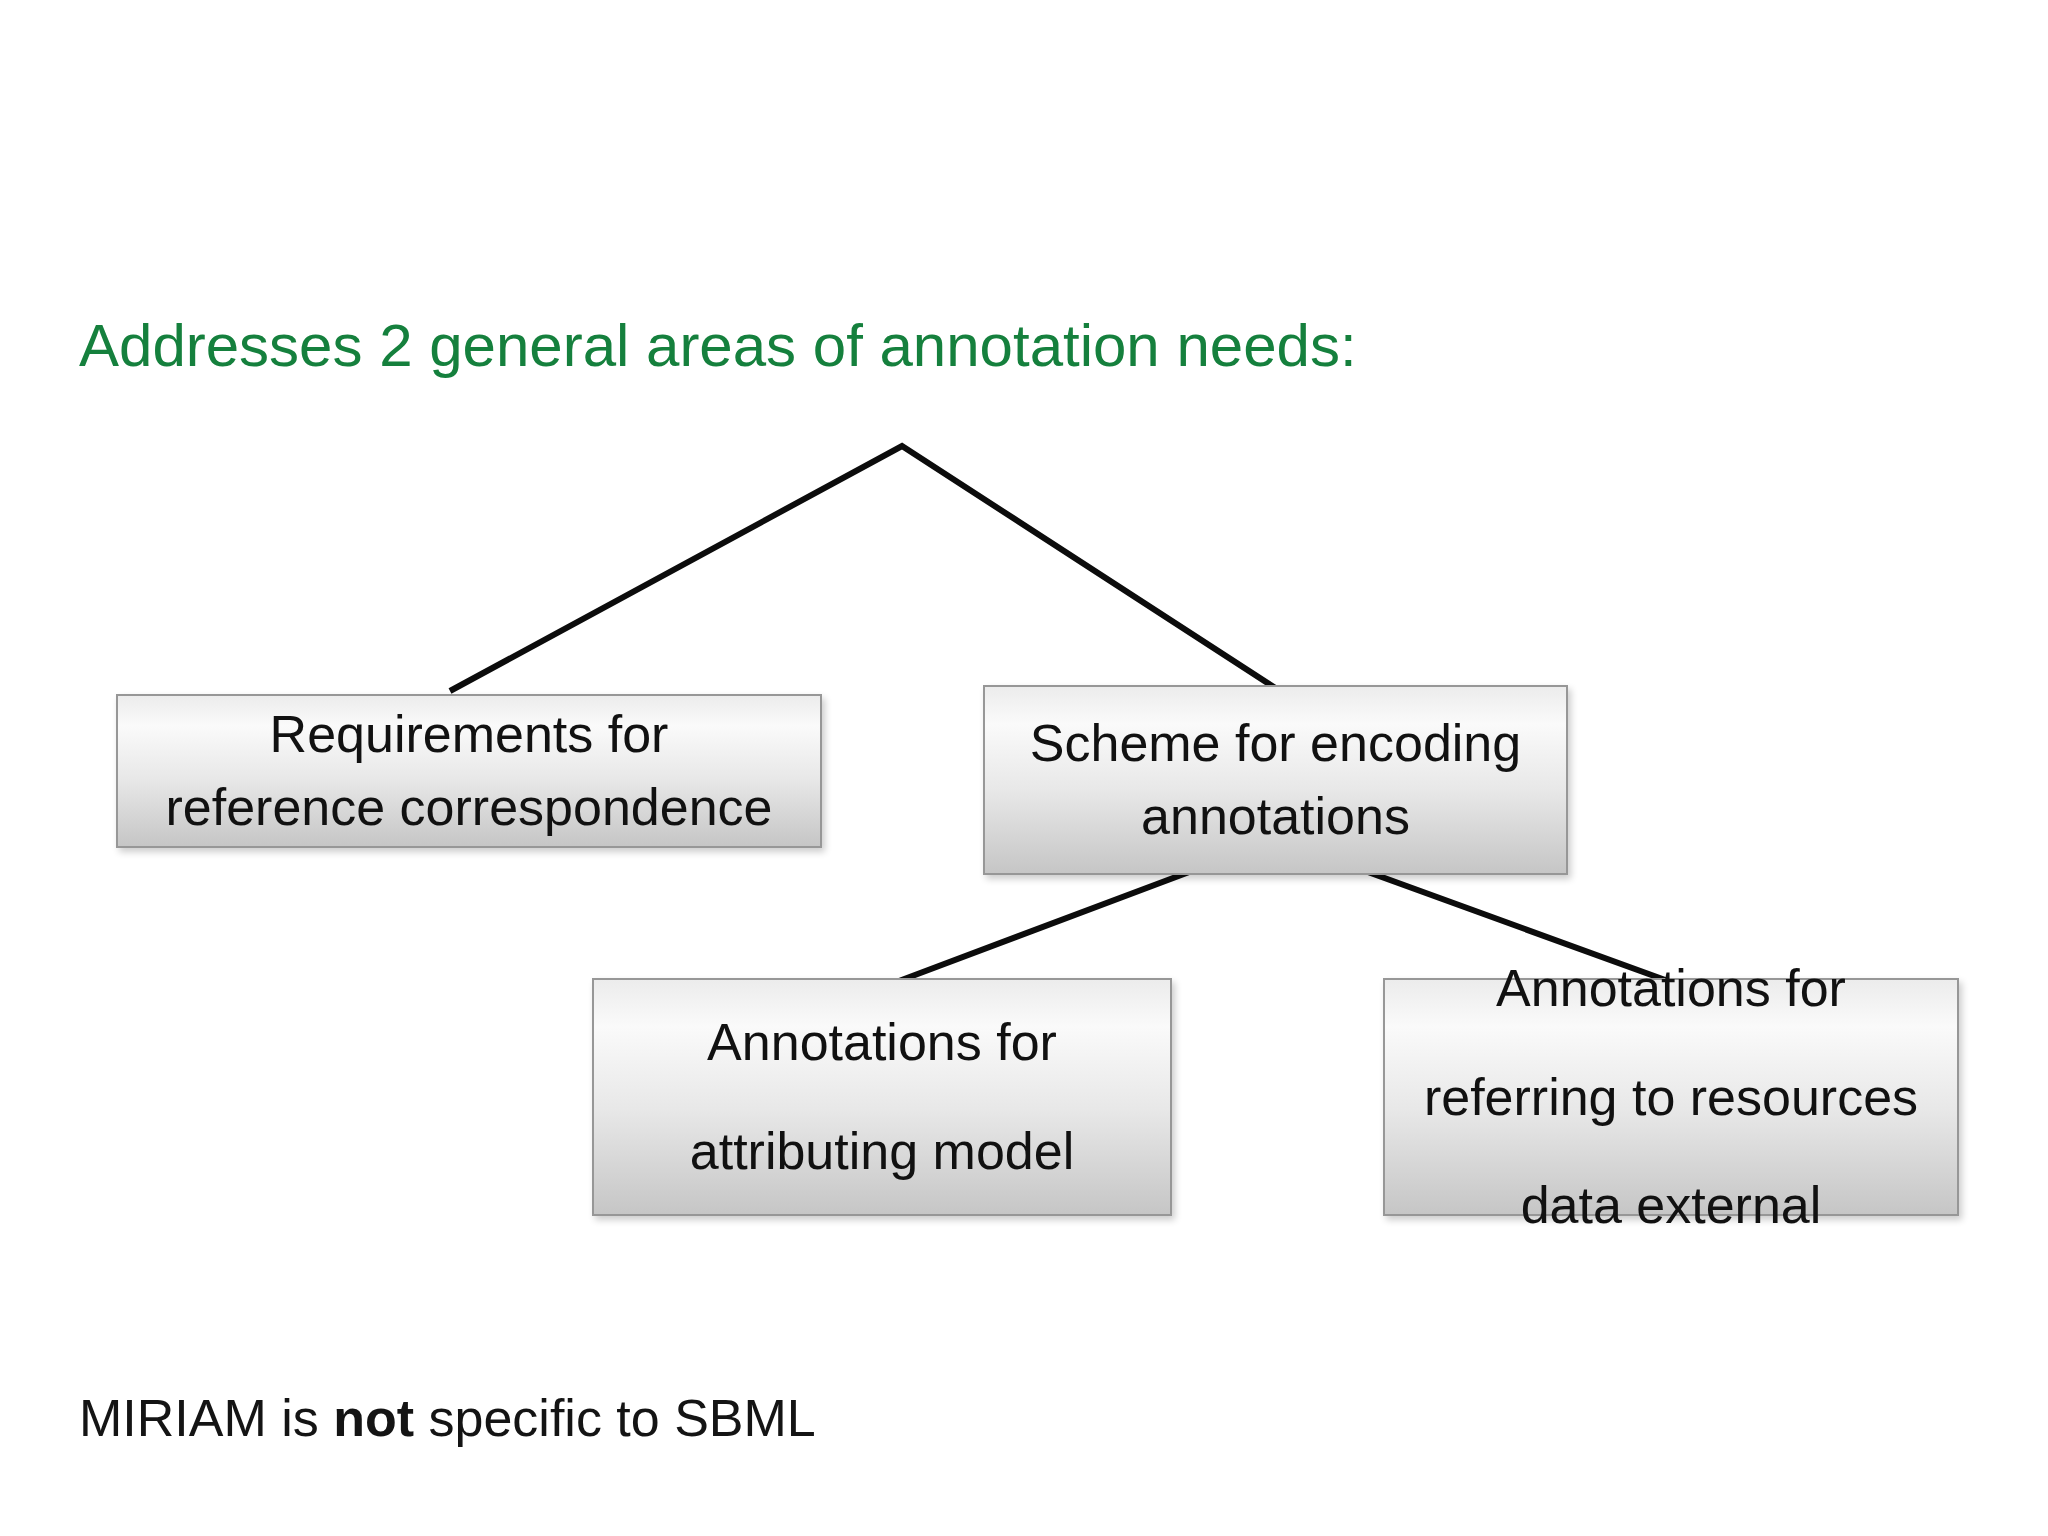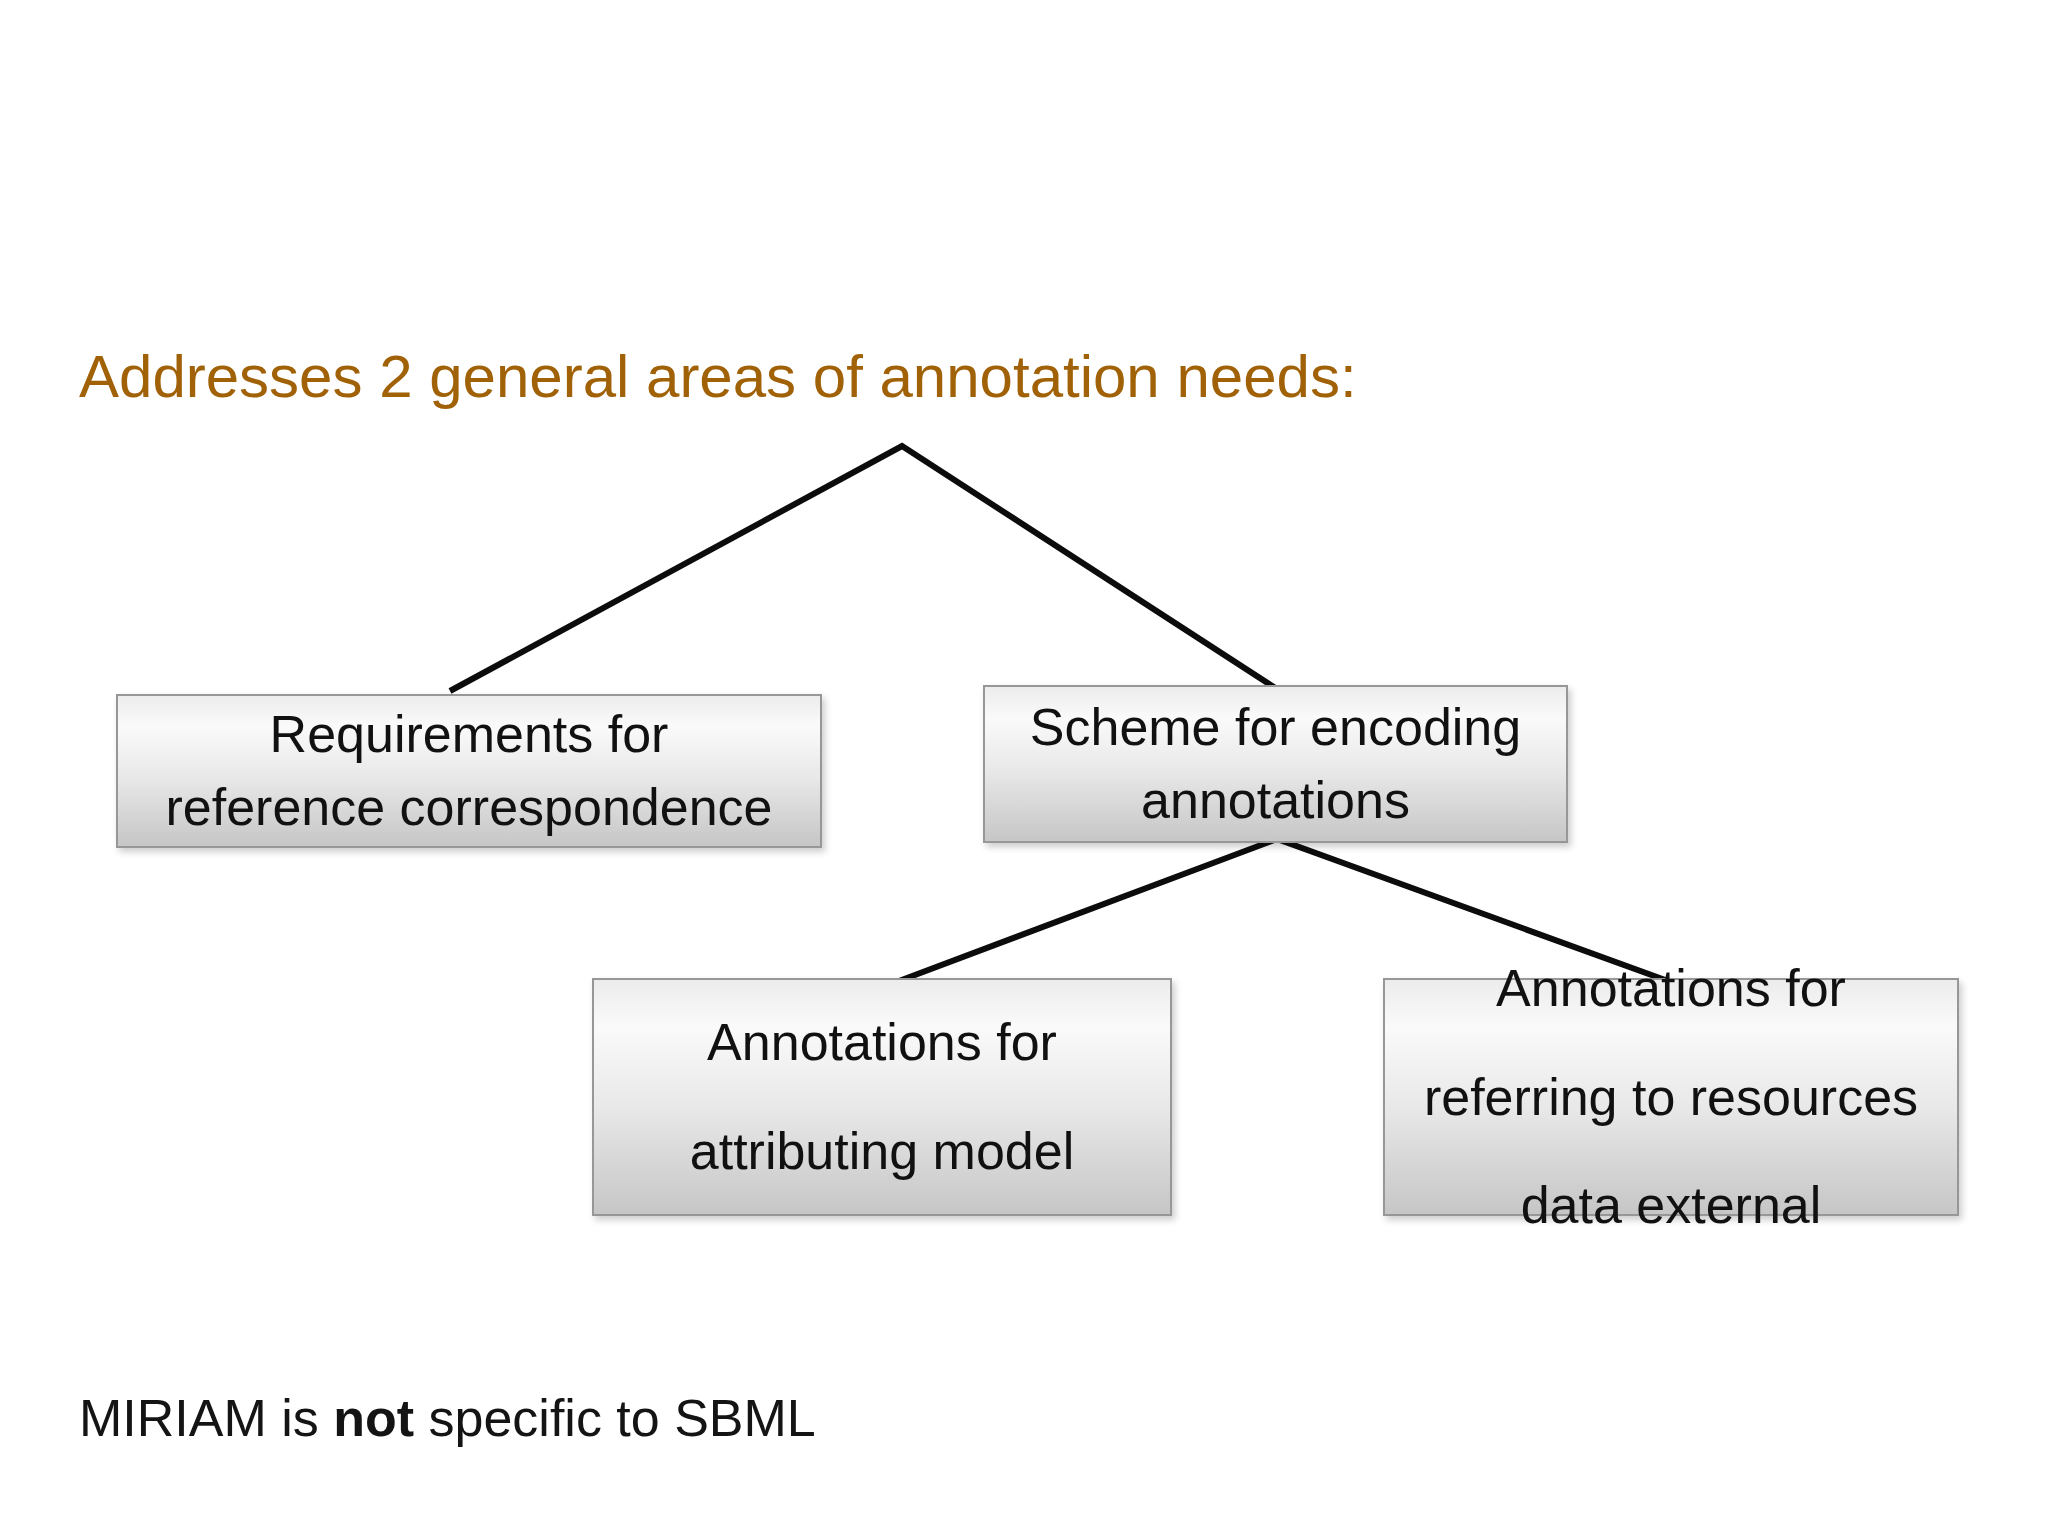--- a/index.html
+++ b/index.html
@@ -32,23 +32,23 @@
     font-family: "Liberation Sans", sans-serif;
     font-weight: bold;
     font-size: 86px;
     fill: #0a0a0a;
     filter: drop-shadow(2px 4px 2px rgba(40, 50, 25, 0.45));
   }
 
   
   .intro {
     position: absolute;
-    left: 79px; top: 342px;
+    left: 79px; top: 311px;
     font-size: 60px;
-    color: #a16207;
+    color: #15803d;
     white-space: nowrap;
   }
 
   
   .connectors {
     position: absolute;
     left: 0; top: 0;
     pointer-events: none;
   }
   .connectors polyline {
@@ -75,21 +75,21 @@
     align-items: center;
     text-align: center;
     font-size: 52px;
     line-height: 1.40;
     color: #111111;
   }
   .node .node-line { white-space: nowrap; }
   .node-3lines { line-height: 1.36; gap: 38px; }
 
   #box-requirements { left: 116px;  top: 694px; width: 706px; height: 154px; }
-  #box-scheme       { left: 983px;  top: 685px; width: 585px; height: 158px; }
+  #box-scheme       { left: 983px;  top: 685px; width: 585px; height: 190px; }
   #box-attributing  { left: 592px;  top: 978px; width: 580px; height: 238px; }
   #box-referring    { left: 1383px; top: 978px; width: 576px; height: 238px; }
 
   
   .footer {
     position: absolute;
     left: 79px; top: 1388px;
     font-size: 52px;
     color: #141414;
     white-space: nowrap;

